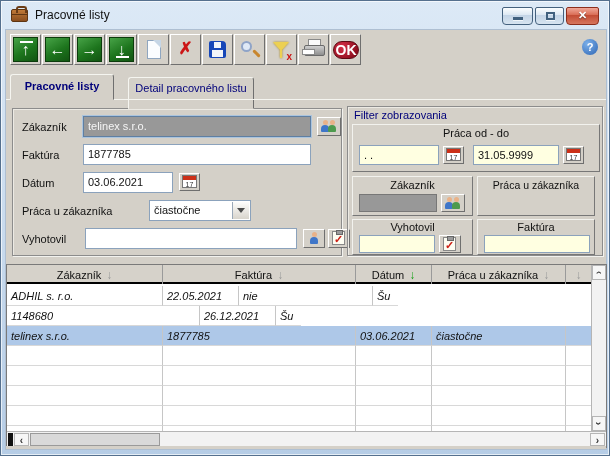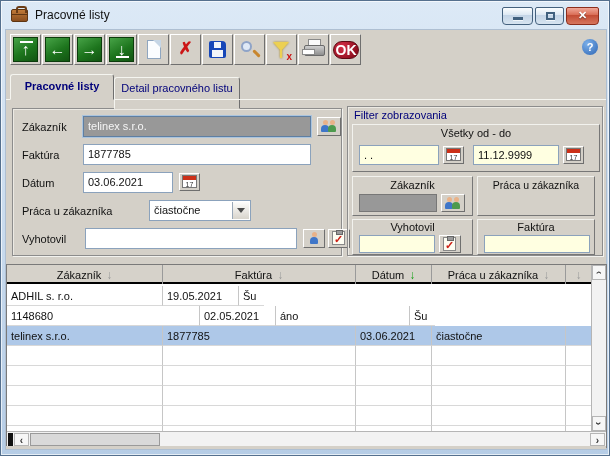--- a/index.html
+++ b/index.html
@@ -55,21 +55,21 @@
   .icon-ok{position:absolute;left:2px;top:6px;width:26px;height:18px;background:radial-gradient(circle at 35% 30%,#d63048,#8e0e1e 75%);
     border:1px solid #5e0a14;border-radius:9px;color:#fff;font-size:14px;font-weight:bold;text-align:center;line-height:17px;}
   .help-btn{position:absolute;left:576px;top:9px;width:16px;height:16px;border-radius:50%;
     background:radial-gradient(circle at 35% 30%,#7cb0ea,#2e66b4);color:#fff;font-size:11px;font-weight:bold;
     text-align:center;line-height:16px;cursor:pointer;}
   
   .tabbar{position:absolute;left:0;top:44px;width:600px;height:26px;}
   .tab{position:absolute;background:#d4d0c8;border:1px solid;border-color:#f5f5f0 #6f6f6f #d4d0c8 #f5f5f0;
     border-radius:3px 3px 0 0;color:#00007a;font-size:11px;text-align:center;cursor:pointer;}
   .tab.active{left:4px;top:0;width:104px;height:26px;font-weight:bold;line-height:23px;z-index:3;}
-  .tab.inactive{left:108px;top:3px;width:126px;height:32px;line-height:21px;z-index:1;text-align:center;}
+  .tab.inactive{left:122px;top:3px;width:126px;height:32px;line-height:21px;z-index:1;text-align:center;}
   .panel-edge{position:absolute;left:0;top:69px;width:600px;height:350px;border-top:1px solid #f5f5f0;z-index:2;}
   
   .groupbox{position:absolute;border:1px solid #8c8c8c;box-shadow:1px 1px 0 #f2f2ee,inset 1px 1px 0 #eceae4;}
   .gb-form{left:6px;top:78px;width:330px;height:148px;}
   .gb-filter{left:341px;top:76px;width:256px;height:150px;}
   .lbl{position:absolute;font-size:11px;color:#111;white-space:nowrap;}
   .field{position:absolute;background:#fff;border:1px solid #8ba2bc;font-size:11px;color:#111;
     padding:3px 0 0 4px;overflow:hidden;white-space:nowrap;}
   .field.yellow{background:#ffffe1;}
   .field.graybg{background:#989898;color:#f5f5f5;border-color:#5f7fa2;box-shadow:0 0 0 1px #aac4de;}
@@ -96,21 +96,21 @@
   .sub-lbl{position:absolute;left:0;top:2px;width:100%;text-align:center;font-size:11px;color:#111;white-space:nowrap;}
   .filter-title{position:absolute;left:6px;top:2px;font-size:11px;color:#00007a;}
   
   .grid{position:absolute;left:0;top:234px;width:601px;height:184px;background:#fff;border:1px solid #7a7a7a;overflow:hidden;}
   .grid-header{position:absolute;left:0;top:0;width:584px;height:19px;background:#d6d2ca;border-bottom:2px solid #000;display:flex;}
   .hcell{height:19px;border-right:1px solid #9a9a9a;display:flex;align-items:center;justify-content:center;
     gap:5px;font-size:11px;color:#111;cursor:pointer;overflow:hidden;white-space:nowrap;}
   .sort{font-size:12px;font-weight:bold;color:#9a9a9a;line-height:12px;}
   .sort.active{color:#1aa01a;}
   .rows-viewport{position:absolute;left:0;top:21px;width:584px;height:145px;overflow:hidden;}
-  .trow{display:flex;height:20px;cursor:default;}
+  .trow{display:flex;height:20px;cursor:default;font-style:italic;}
   .trow.selected{background:#aec8e8;}
   .tcell{height:20px;border-right:1px solid #c6c6c6;border-bottom:1px solid #d8d8d8;
     font-size:11px;color:#111;padding:4px 0 0 4px;overflow:hidden;white-space:nowrap;}
   .c0{width:156px;}.c1{width:193px;}.c2{width:76px;}.c3{width:134px;}.c4{width:25px;border-right:none;}
   
   .vscroll{position:absolute;right:0;top:0;width:15px;height:166px;background:#f2f2f2;border-left:1px solid #b5b5b5;}
   .sbtn{position:absolute;background:#f6f6f6;border:1px solid #b5b5b5;color:#333;font-weight:bold;
     text-align:center;cursor:pointer;font-size:10px;}
   .vscroll .up{left:0;top:0;width:14px;height:15px;}
   .vscroll .down{left:0;bottom:0;width:14px;height:15px;}
@@ -226,28 +226,28 @@
         <span class="icon-clip">
             <span class="clip-check">✓</span>
           </span>
       </div>
     </div>
 
     <div class="groupbox gb-filter">
       <div class="filter-title">Filter zobrazovania</div>
 
       <div class="subbox" style="left:4px;top:17px;width:248px;height:48px">
-        <div class="sub-lbl">Všetky od - do</div>
+        <div class="sub-lbl">Práca od - do</div>
         <div class="field yellow" style="left:6px;top:20px;width:80px;height:20px">.  .</div>
         <div class="mini-btn" style="left:90px;top:21px;width:21px;height:18px">
           <span class="icon-cal">
               <span class="cal-num">17</span>
             </span>
         </div>
-        <div class="field yellow" style="left:120px;top:20px;width:86px;height:20px">11.12.9999</div>
+        <div class="field yellow" style="left:120px;top:20px;width:86px;height:20px">31.05.9999</div>
         <div class="mini-btn" style="left:210px;top:21px;width:21px;height:18px">
           <span class="icon-cal">
               <span class="cal-num">17</span>
             </span>
         </div>
       </div>
 
       <div class="subbox" style="left:4px;top:69px;width:121px;height:40px">
         <div class="sub-lbl">Zákazník</div>
         <div class="field graybg" style="left:6px;top:17px;width:78px;height:18px;box-shadow:none;border-color:#777"></div>
@@ -296,27 +296,27 @@
             <span class="sort">↓</span>
           </div>
         <div class="hcell c4">
             <span class="sort">↓</span>
           </div>
       </div>
 
       <div class="rows-viewport">
         <div class="trow">
           <div class="tcell c0">ADHIL s. r.o.</div>
-          <div class="tcell c2">19.05.2021</div>
+          <div class="tcell c2">22.05.2021</div>
+          <div class="tcell c3">nie</div>
           <div class="tcell c4">Šu</div>
         </div>
         <div class="trow">
           <div class="tcell c1">1148680</div>
-          <div class="tcell c2">02.05.2021</div>
-          <div class="tcell c3">áno</div>
+          <div class="tcell c2">26.12.2021</div>
           <div class="tcell c4">Šu</div>
         </div>
         <div class="trow selected">
           <div class="tcell c0">telinex s.r.o.</div>
           <div class="tcell c1">1877785</div>
           <div class="tcell c2">03.06.2021</div>
           <div class="tcell c3">čiastočne</div>
           <div class="tcell c4"></div>
         </div>
         <div class="trow">

